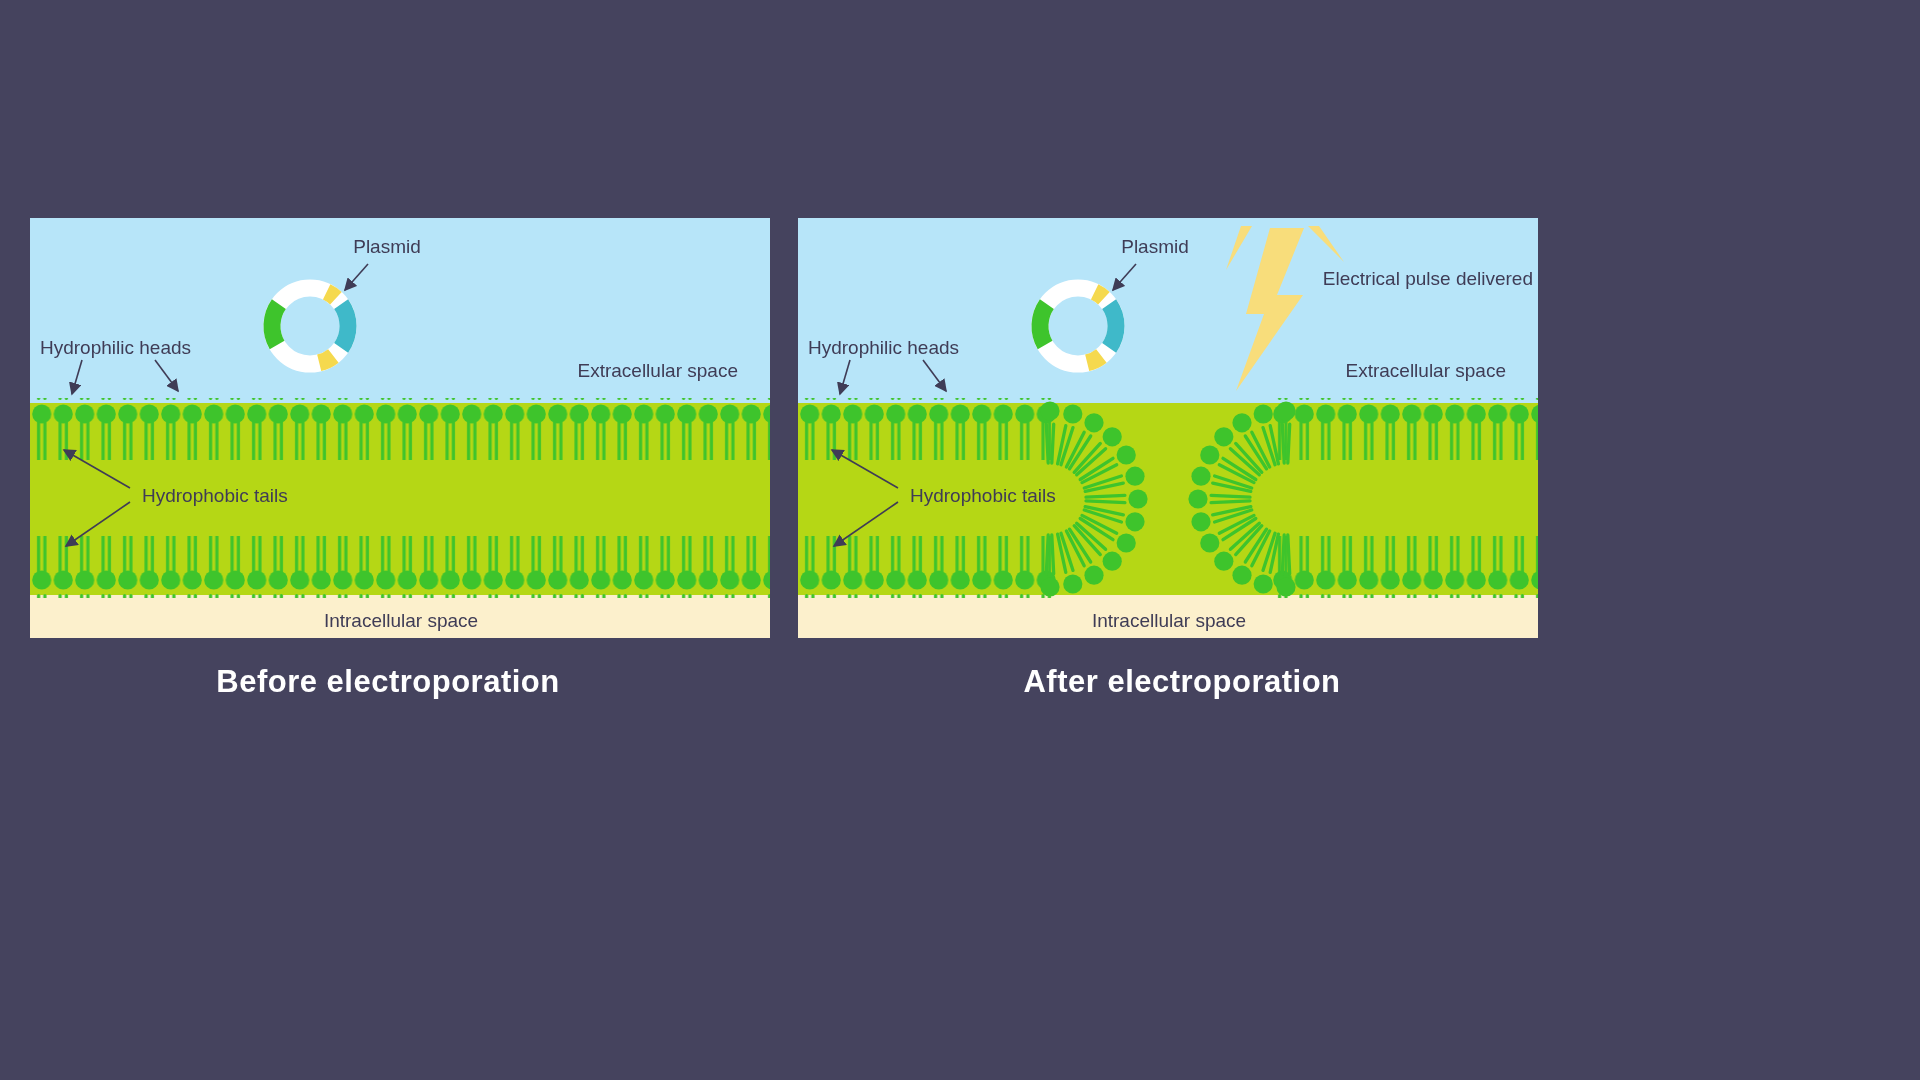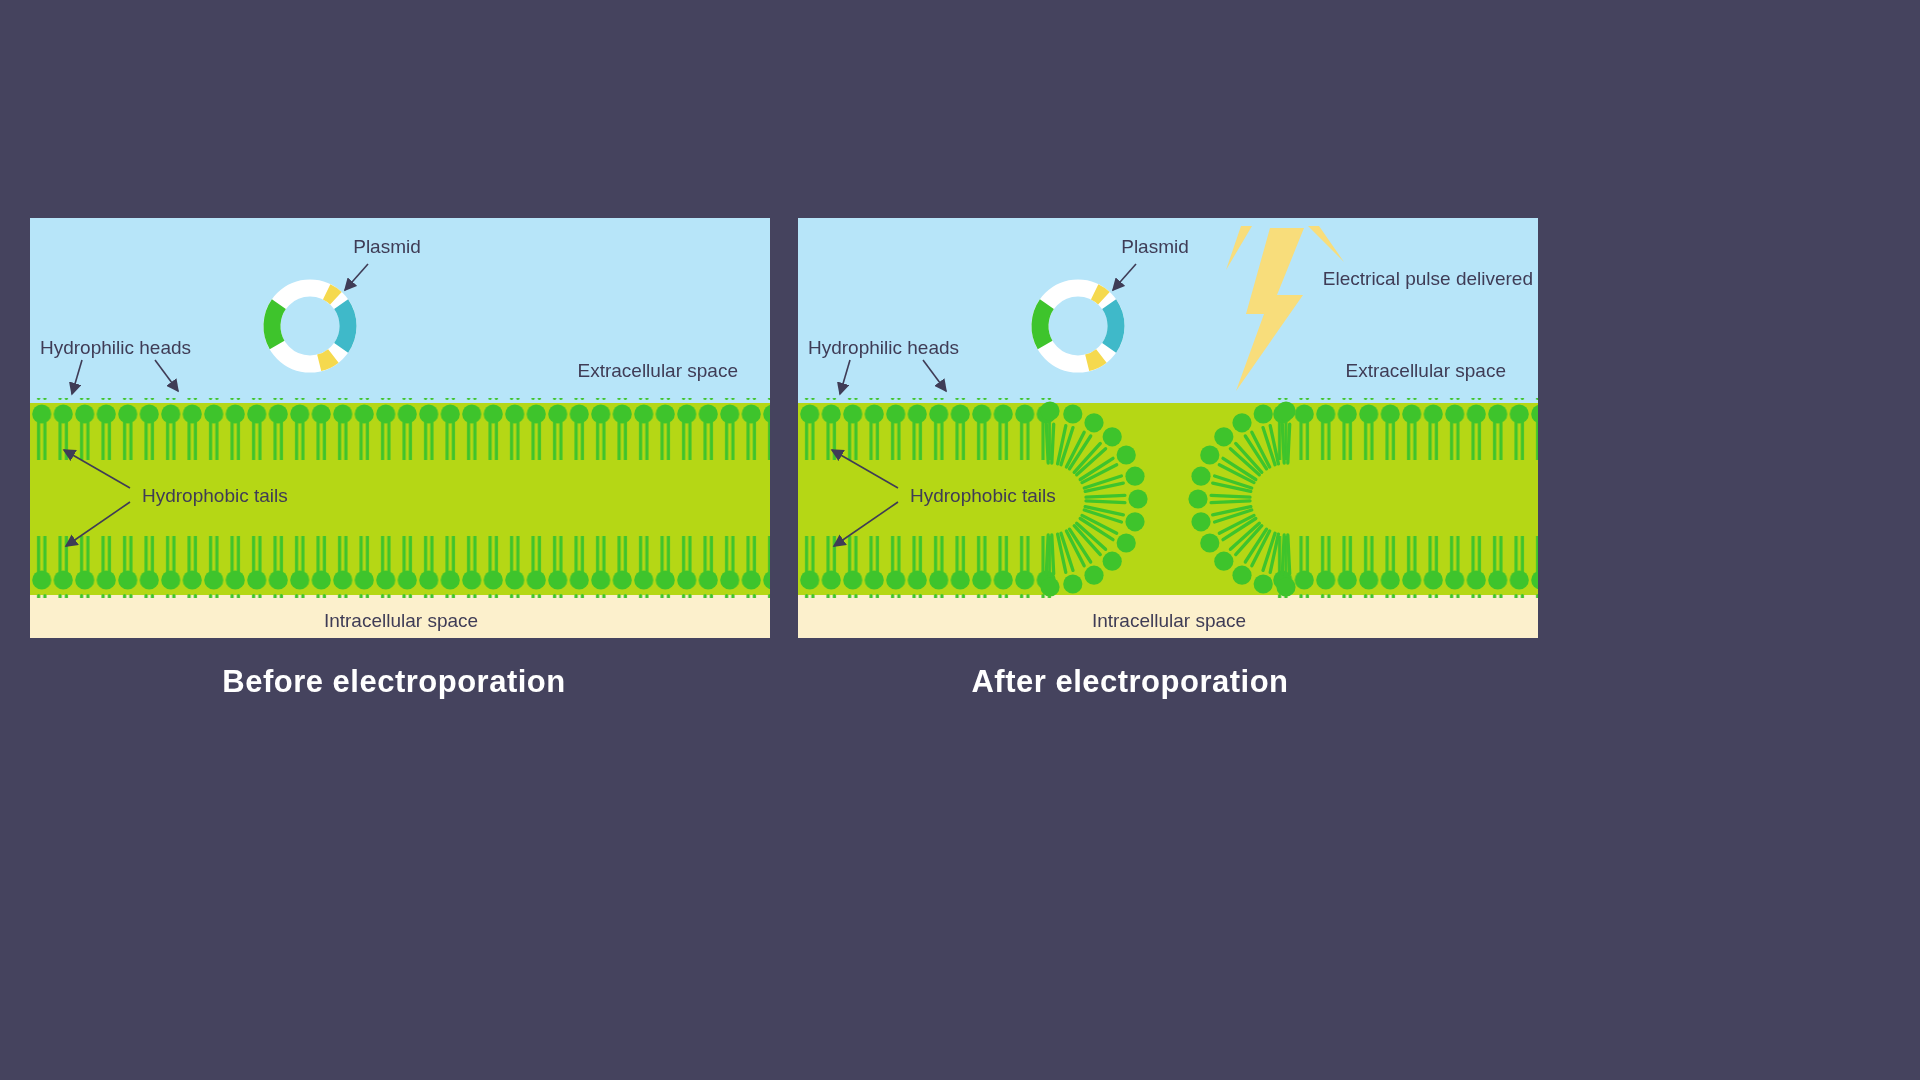--- a/index.html
+++ b/index.html
@@ -10,22 +10,22 @@
     font-family:"Liberation Sans",sans-serif;
   }
   .panel{position:absolute;top:218px;width:740px;height:420px;text-align:right;}
   .panel-before{left:30px;}
   .panel-after{left:798px;}
   .panel-title{
     position:absolute;width:740px;top:664px;
     text-align:center;color:#FFFFFF;font-size:31px;font-weight:700;
     letter-spacing:.5px;
   }
-  .panel-title-before{left:24px;}
-  .panel-title-after{left:760px;}
+  .panel-title-before{left:18px;}
+  .panel-title-after{left:812px;}
   svg text{
     fill:#3F3C56;
     font-family:"Liberation Sans",sans-serif;
     font-size:19px;
   }
   .arrow{stroke:#3F3C56;stroke-width:1.6;fill:none;}
   .arrowhead{fill:#3F3C56;}
 </style>
 </head>
 <body>

